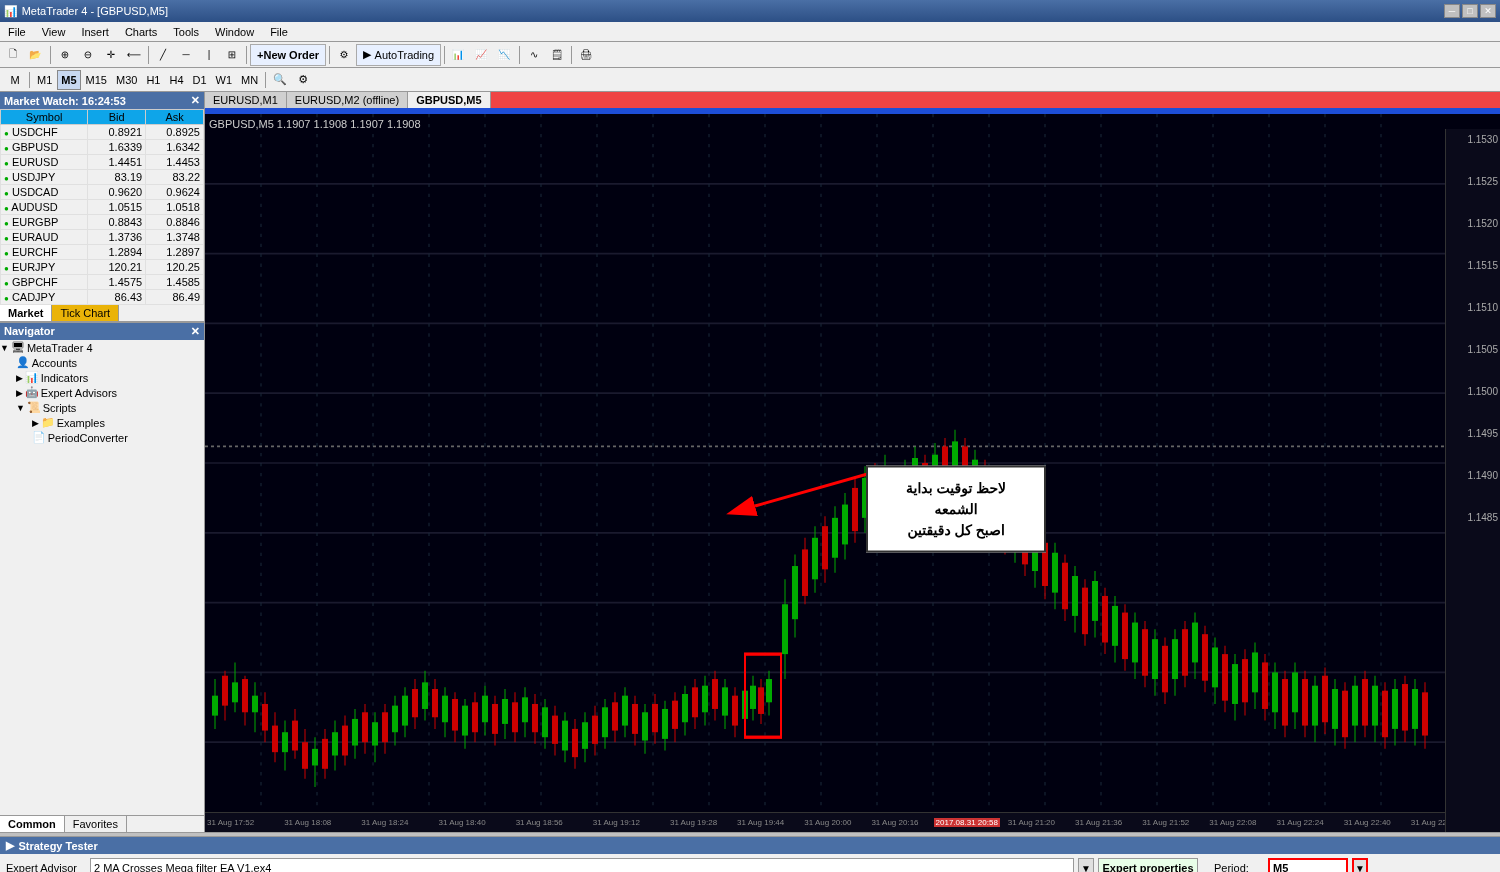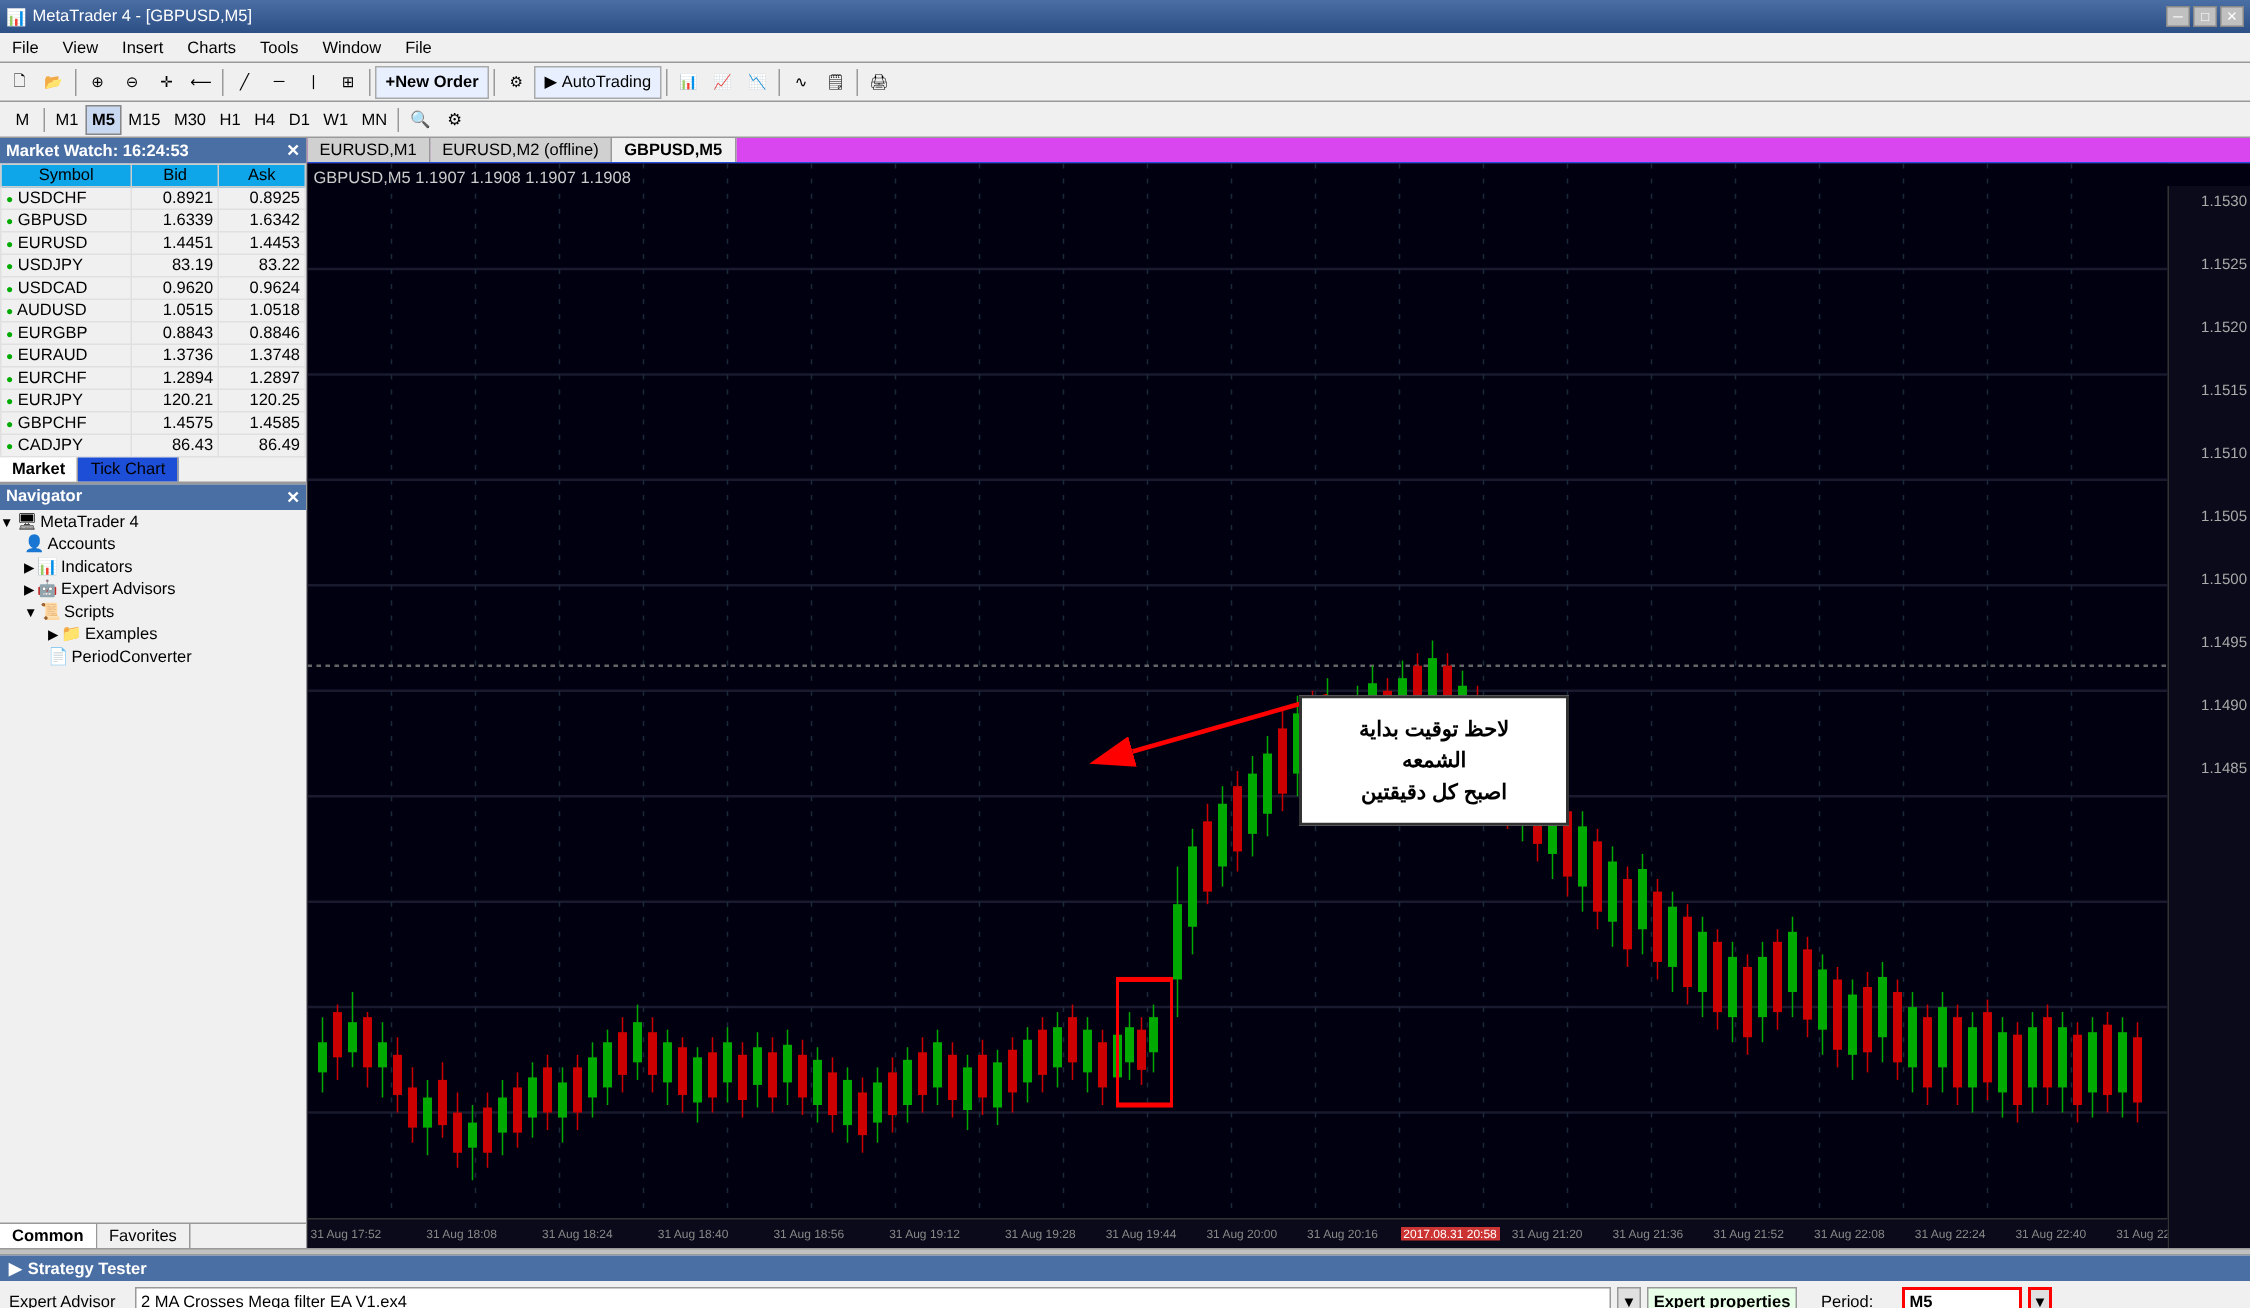--- a/index.html
+++ b/index.html
@@ -32,37 +32,37 @@
     .main-area { display: flex; height: calc(872px - 22px - 20px - 26px - 24px - 20px - 20px); }
     
     
     .left-panel { width: 205px; background: #f0f0f0; border-right: 1px solid #999; display: flex; flex-direction: column; flex-shrink: 0; }
     .market-watch-header { background: #4a6fa5; color: white; padding: 2px 4px; font-size: 11px; font-weight: bold; display: flex; justify-content: space-between; align-items: center; }
     .market-table { width: 100%; border-collapse: collapse; font-size: 11px; }
     .market-table th { background: #0ea5e9; border: 1px solid #ccc; padding: 1px 3px; font-weight: normal; text-align: center; }
     .market-table td { border: 1px solid #e0e0e0; padding: 1px 3px; }
     
     .mw-tabs { display: flex; border-bottom: 1px solid #999; }
-    .mw-tab { padding: 2px 8px; font-size: 11px; cursor: pointer; border-right: 1px solid #999; background: #1d4ed8; }
+    .mw-tab { padding: 2px 8px; font-size: 11px; cursor: pointer; border-right: 1px solid #999; background: #eab308; }
     .mw-tab.active { background: white; font-weight: bold; }
     
     
     .navigator { background: #f0f0f0; border-top: 1px solid #999; flex: 1; display: flex; flex-direction: column; }
     .nav-header { background: #4a6fa5; color: white; padding: 2px 4px; font-size: 11px; font-weight: bold; display: flex; justify-content: space-between; }
     .nav-tree { font-size: 11px; overflow-y: auto; flex: 1; }
     .nav-item { padding: 1px 0; display: flex; align-items: center; gap: 2px; cursor: pointer; }
     .tree-icon { font-size: 9px; }
     
     .nav-bottom-tabs { display: flex; border-top: 1px solid #999; }
     .nav-btab { padding: 2px 8px; font-size: 11px; cursor: pointer; border-right: 1px solid #999; background: #f0f0f0; }
     .nav-btab.active { background: white; font-weight: bold; }
     
     
     .chart-area { flex: 1; background: #1a1a2e; position: relative; display: flex; flex-direction: column; }
-    .chart-tabs { display: flex; background: #d946ef; border-bottom: 1px solid #1d4ed8; }
+    .chart-tabs { display: flex; background: #ef4444; border-bottom: 6px solid #1d4ed8; }
     .chart-tab { padding: 2px 8px; font-size: 11px; cursor: pointer; border-right: 1px solid #999; background: #d0d0d0; }
     .chart-tab.active { background: #f0f0f0; border-bottom: none; font-weight: bold; }
     
     .chart-canvas { flex: 1; position: relative; background: #000010; overflow: hidden; }
     .chart-title { position: absolute; top: 4px; left: 4px; color: #ccc; font-size: 11px; z-index: 10; }
     
     
     .price-scale { position: absolute; right: 0; top: 15px; bottom: 0; width: 55px; background: #0a0a1a; border-left: 1px solid #333; color: #aaa; font-size: 10px; }
     .price-label { position: absolute; right: 2px; font-size: 10px; color: #aaa; }
     

